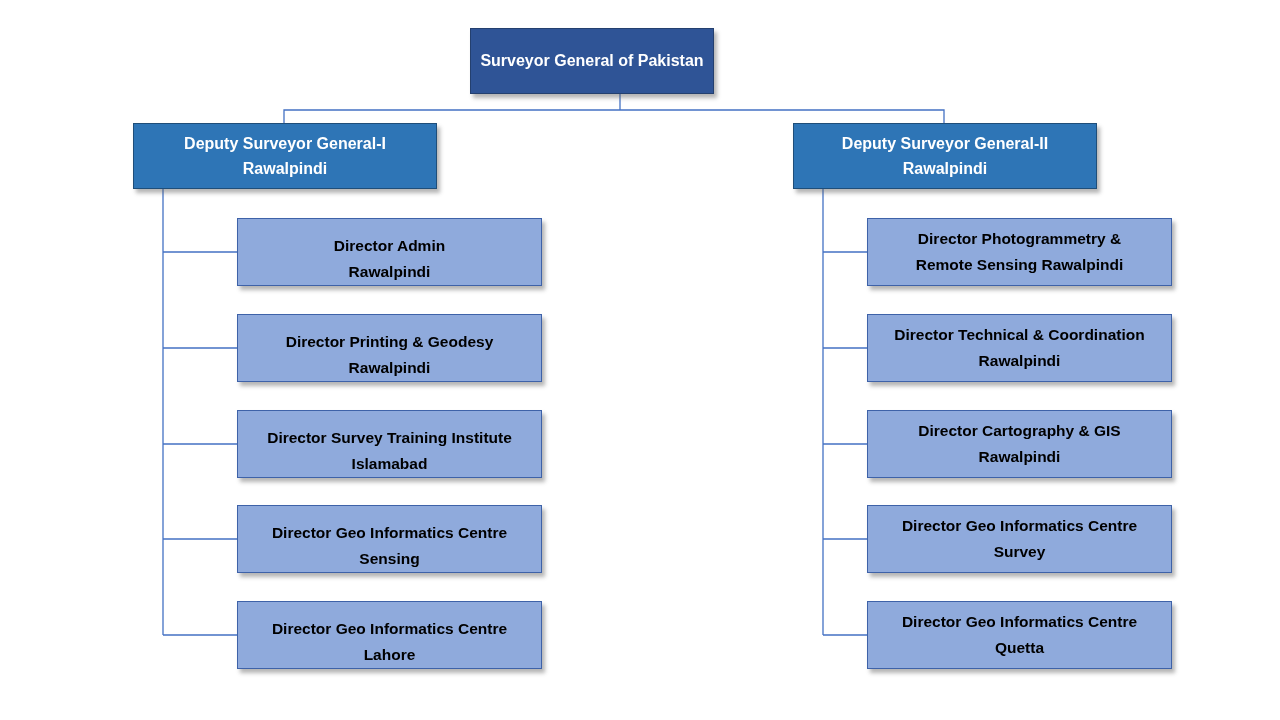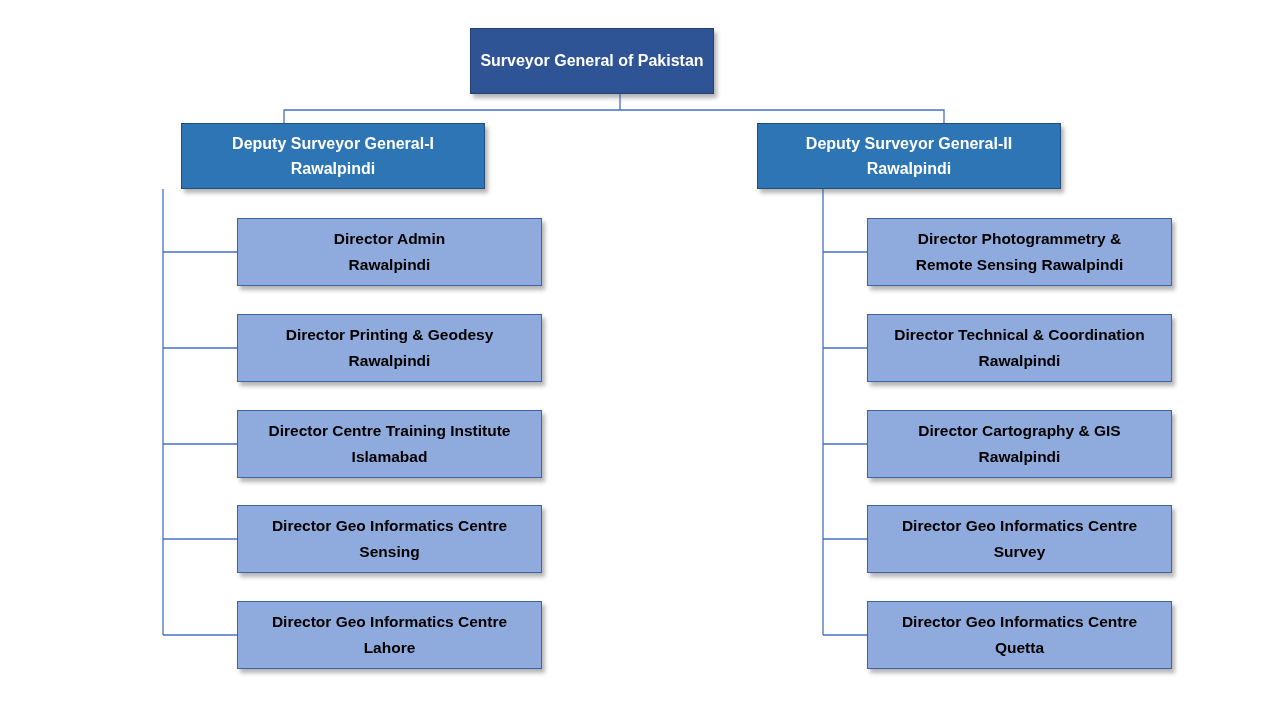--- a/index.html
+++ b/index.html
@@ -22,28 +22,28 @@
   .root-node{
     left:470px;top:28px;width:244px;height:66px;
     background:#2F5496;border:1.5px solid #24406F;
     color:#FFFFFF;font-size:16px;line-height:24px;
   }
   .branch-node{
     width:304px;height:66px;
     background:#2E75B6;border:1.5px solid #1F4E79;
     color:#FFFFFF;font-size:16px;line-height:25px;
   }
-  .branch-1{left:133px;top:123px;margin-left:48px;}
-  .branch-2{left:757px;top:123px;}
+  .branch-1{left:133px;top:123px;}
+  .branch-2{left:793px;top:123px;}
   .child-node{
     width:305px;height:68px;
     background:#8FAADC;border:1.5px solid #3E62A8;
     color:#000000;font-size:15.5px;line-height:26px;
   }
-  .col-left{left:237px;}
+  .col-left{left:237px;justify-content:flex-end;}
   .col-right{left:867px;}
   .row-0{top:218px;}
   .row-1{top:314px;}
   .row-2{top:410px;}
   .row-3{top:505px;}
   .row-4{top:601px;}
 </style>
 </head>
 <body>
 
@@ -76,21 +76,21 @@
 
   <div class="node child-node col-left row-0">
     <span>Director Admin</span>
     <span>Rawalpindi</span>
   </div>
   <div class="node child-node col-left row-1">
     <span>Director Printing &amp; Geodesy</span>
     <span>Rawalpindi</span>
   </div>
   <div class="node child-node col-left row-2">
-    <span>Director Centre Training Institute</span>
+    <span>Director Survey Training Institute</span>
     <span>Islamabad</span>
   </div>
   <div class="node child-node col-left row-3">
     <span>Director Geo Informatics Centre</span>
     <span>Sensing</span>
   </div>
   <div class="node child-node col-left row-4">
     <span>Director Geo Informatics Centre</span>
     <span>Lahore</span>
   </div>

